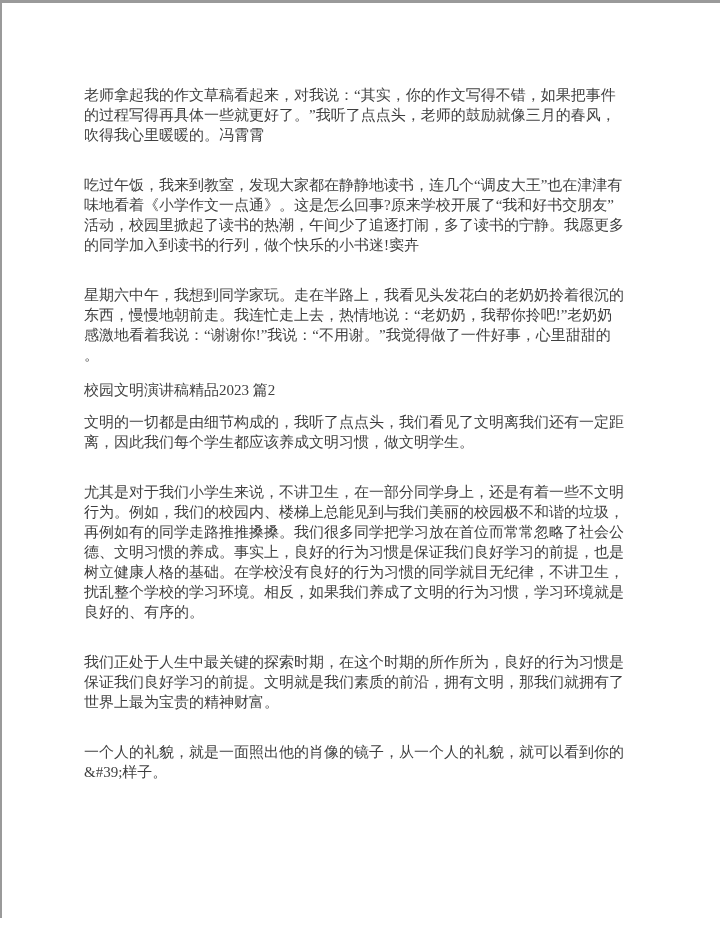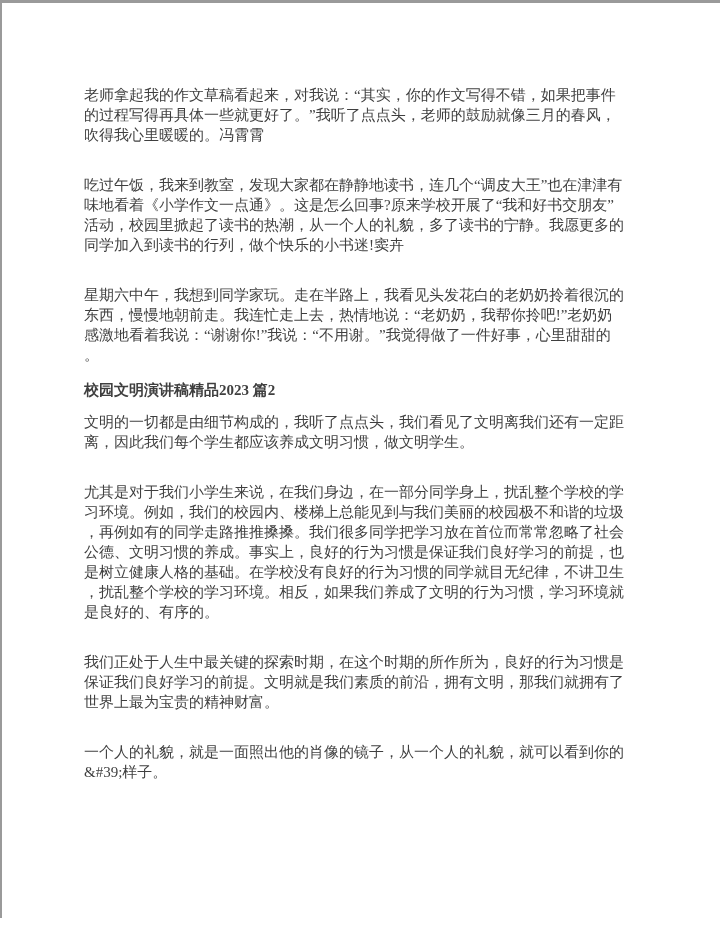--- a/index.html
+++ b/index.html
@@ -51,35 +51,35 @@
     text-align: left;
   }
   .para {
     margin: 0 0 30px 0;
   }
   .para.tight {
     margin-bottom: 15px;
   }
   .heading {
     margin: 0 0 12px 0;
-    font-weight: bold;
+    font-weight: normal;
     font-size: 15px;
     line-height: 20px;
   }
 </style>
 </head>
 <body>
 
 <div class="page">
   <div class="edge-top"></div>
   <div class="edge-left"></div>
 
   <div class="doc">
     <p class="para">老师拿起我的作文草稿看起来，对我说：“其实，你的作文写得不错，如果把事件的过程写得再具体一些就更好了。”我听了点点头，老师的鼓励就像三月的春风，吹得我心里暖暖的。冯霄霄</p>
-    <p class="para">吃过午饭，我来到教室，发现大家都在静静地读书，连几个“调皮大王”也在津津有味地看着《小学作文一点通》。这是怎么回事?原来学校开展了“我和好书交朋友”活动，校园里掀起了读书的热潮，从一个人的礼貌，多了读书的宁静。我愿更多的同学加入到读书的行列，做个快乐的小书迷!窦卉</p>
+    <p class="para">吃过午饭，我来到教室，发现大家都在静静地读书，连几个“调皮大王”也在津津有味地看着《小学作文一点通》。这是怎么回事?原来学校开展了“我和好书交朋友”活动，校园里掀起了读书的热潮，午间少了追逐打闹，多了读书的宁静。我愿更多的同学加入到读书的行列，做个快乐的小书迷!窦卉</p>
     <p class="para tight">星期六中午，我想到同学家玩。走在半路上，我看见头发花白的老奶奶拎着很沉的东西，慢慢地朝前走。我连忙走上去，热情地说：“老奶奶，我帮你拎吧!”老奶奶感激地看着我说：“谢谢你!”我说：“不用谢。”我觉得做了一件好事，心里甜甜的。</p>
     <p class="heading">校园文明演讲稿精品2023 篇2</p>
     <p class="para">文明的一切都是由细节构成的，我听了点点头，我们看见了文明离我们还有一定距离，因此我们每个学生都应该养成文明习惯，做文明学生。</p>
-    <p class="para">尤其是对于我们小学生来说，在我们身边，在一部分同学身上，扰乱整个学校的学习环境。例如，我们的校园内、楼梯上总能见到与我们美丽的校园极不和谐的垃圾，再例如有的同学走路推推搡搡。我们很多同学把学习放在首位而常常忽略了社会公德、文明习惯的养成。事实上，良好的行为习惯是保证我们良好学习的前提，也是树立健康人格的基础。在学校没有良好的行为习惯的同学就目无纪律，不讲卫生，扰乱整个学校的学习环境。相反，如果我们养成了文明的行为习惯，学习环境就是良好的、有序的。</p>
+    <p class="para">尤其是对于我们小学生来说，不讲卫生，在一部分同学身上，还是有着一些不文明行为。例如，我们的校园内、楼梯上总能见到与我们美丽的校园极不和谐的垃圾，再例如有的同学走路推推搡搡。我们很多同学把学习放在首位而常常忽略了社会公德、文明习惯的养成。事实上，良好的行为习惯是保证我们良好学习的前提，也是树立健康人格的基础。在学校没有良好的行为习惯的同学就目无纪律，不讲卫生，扰乱整个学校的学习环境。相反，如果我们养成了文明的行为习惯，学习环境就是良好的、有序的。</p>
     <p class="para">我们正处于人生中最关键的探索时期，在这个时期的所作所为，良好的行为习惯是保证我们良好学习的前提。文明就是我们素质的前沿，拥有文明，那我们就拥有了世界上最为宝贵的精神财富。</p>
     <p class="para">一个人的礼貌，就是一面照出他的肖像的镜子，从一个人的礼貌，就可以看到你的&amp;#39;样子。</p>
   </div>
 </div>
 
 </body></html>

